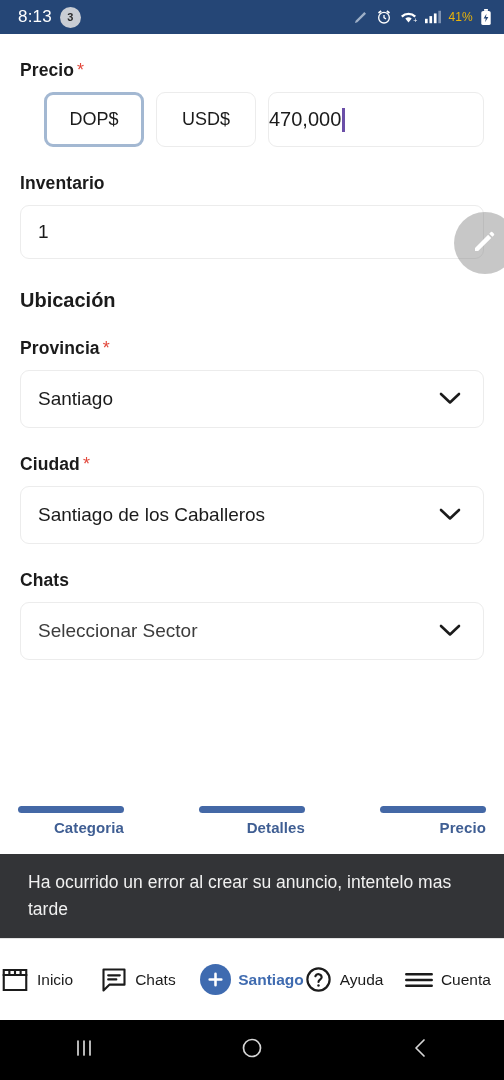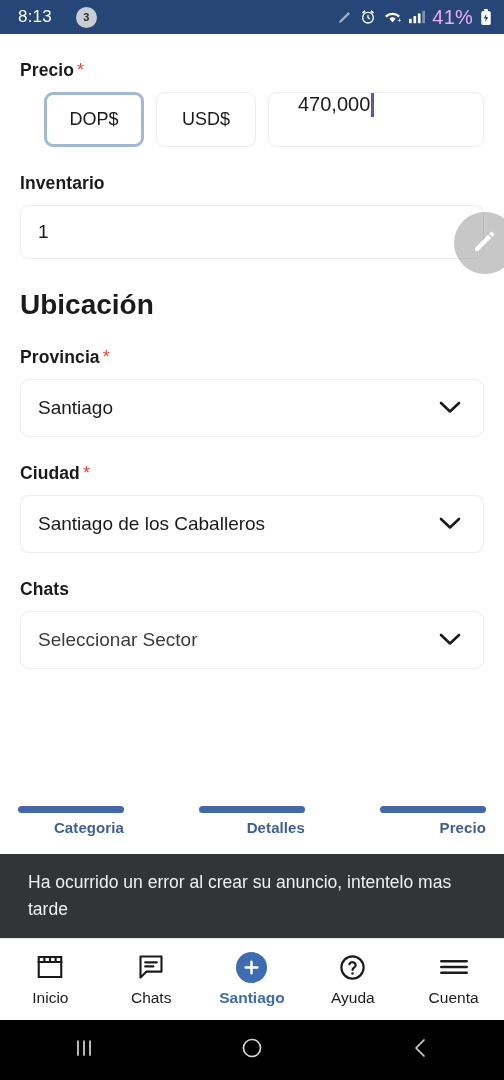--- a/index.html
+++ b/index.html
@@ -25,21 +25,21 @@
     background: #254676;
     display: flex;
     align-items: center;
     justify-content: space-between;
     padding: 0 12px 0 18px;
     color: #ffffff;
   }
   .status-left {
     display: flex;
     align-items: center;
-    gap: 24px;
+    gap: 8px;
   }
   .status-time {
     font-size: 17px;
     letter-spacing: 0.2px;
     color: #ffffff;
   }
   .notif-badge {
     width: 21px; height: 21px;
     border-radius: 50%;
     background: #c9cdd4;
@@ -50,22 +50,22 @@
     align-items: center;
     justify-content: center;
   }
   .status-right {
     display: flex;
     align-items: center;
     gap: 7px;
   }
   .status-right svg { display: block; }
   .battery-text {
-    font-size: 20px;
-    color: #f0abfc;
+    font-size: 12px;
+    color: #eab308;
     letter-spacing: 0.2px;
   }
 
   
   .content {
     position: relative;
     padding: 0 20px;
     height: 772px;
     overflow: hidden;
   }
@@ -79,21 +79,21 @@
     letter-spacing: 0.1px;
   }
   .field-label .req {
     color: #e2483c;
     font-weight: normal;
     font-size: 18px;
     margin-left: 3px;
   }
 
   .section-heading {
-    font-size: 28px;
+    font-size: 20px;
     font-weight: bold;
     color: #1b1b1b;
     margin-top: 30px;
     margin-bottom: 6px;
   }
 
   .price-row {
     display: flex;
     gap: 12px;
     align-items: stretch;
@@ -119,21 +119,22 @@
     border: 1px solid #ececec;
     font-weight: normal;
     padding: 14px 22px;
   }
   .price-input {
     flex: 1;
     height: 55px;
     border: 1px solid #ececec;
     border-radius: 9px;
     display: flex;
-    padding-left: 29px;
+    align-items: center;
+    padding-left: 0;
     font-size: 20px;
     color: #1b1b1b;
     background: #ffffff;
   }
   .caret {
     display: inline-block;
     width: 2.5px;
     height: 24px;
     background: #6b4fa8;
     margin-left: 1px;
@@ -235,21 +236,21 @@
     top: 938px;
     height: 82px;
     background: #ffffff;
     border-top: 1px solid #e3e3e3;
     display: flex;
     align-items: center;
   }
   .nav-item {
     flex: 1;
     display: flex;
-    flex-direction: column;
+    flex-direction: row;
     align-items: center;
     gap: 7px;
   }
   .nav-icon {
     height: 30px;
     display: flex;
     align-items: center;
     justify-content: center;
   }
   .nav-label {

